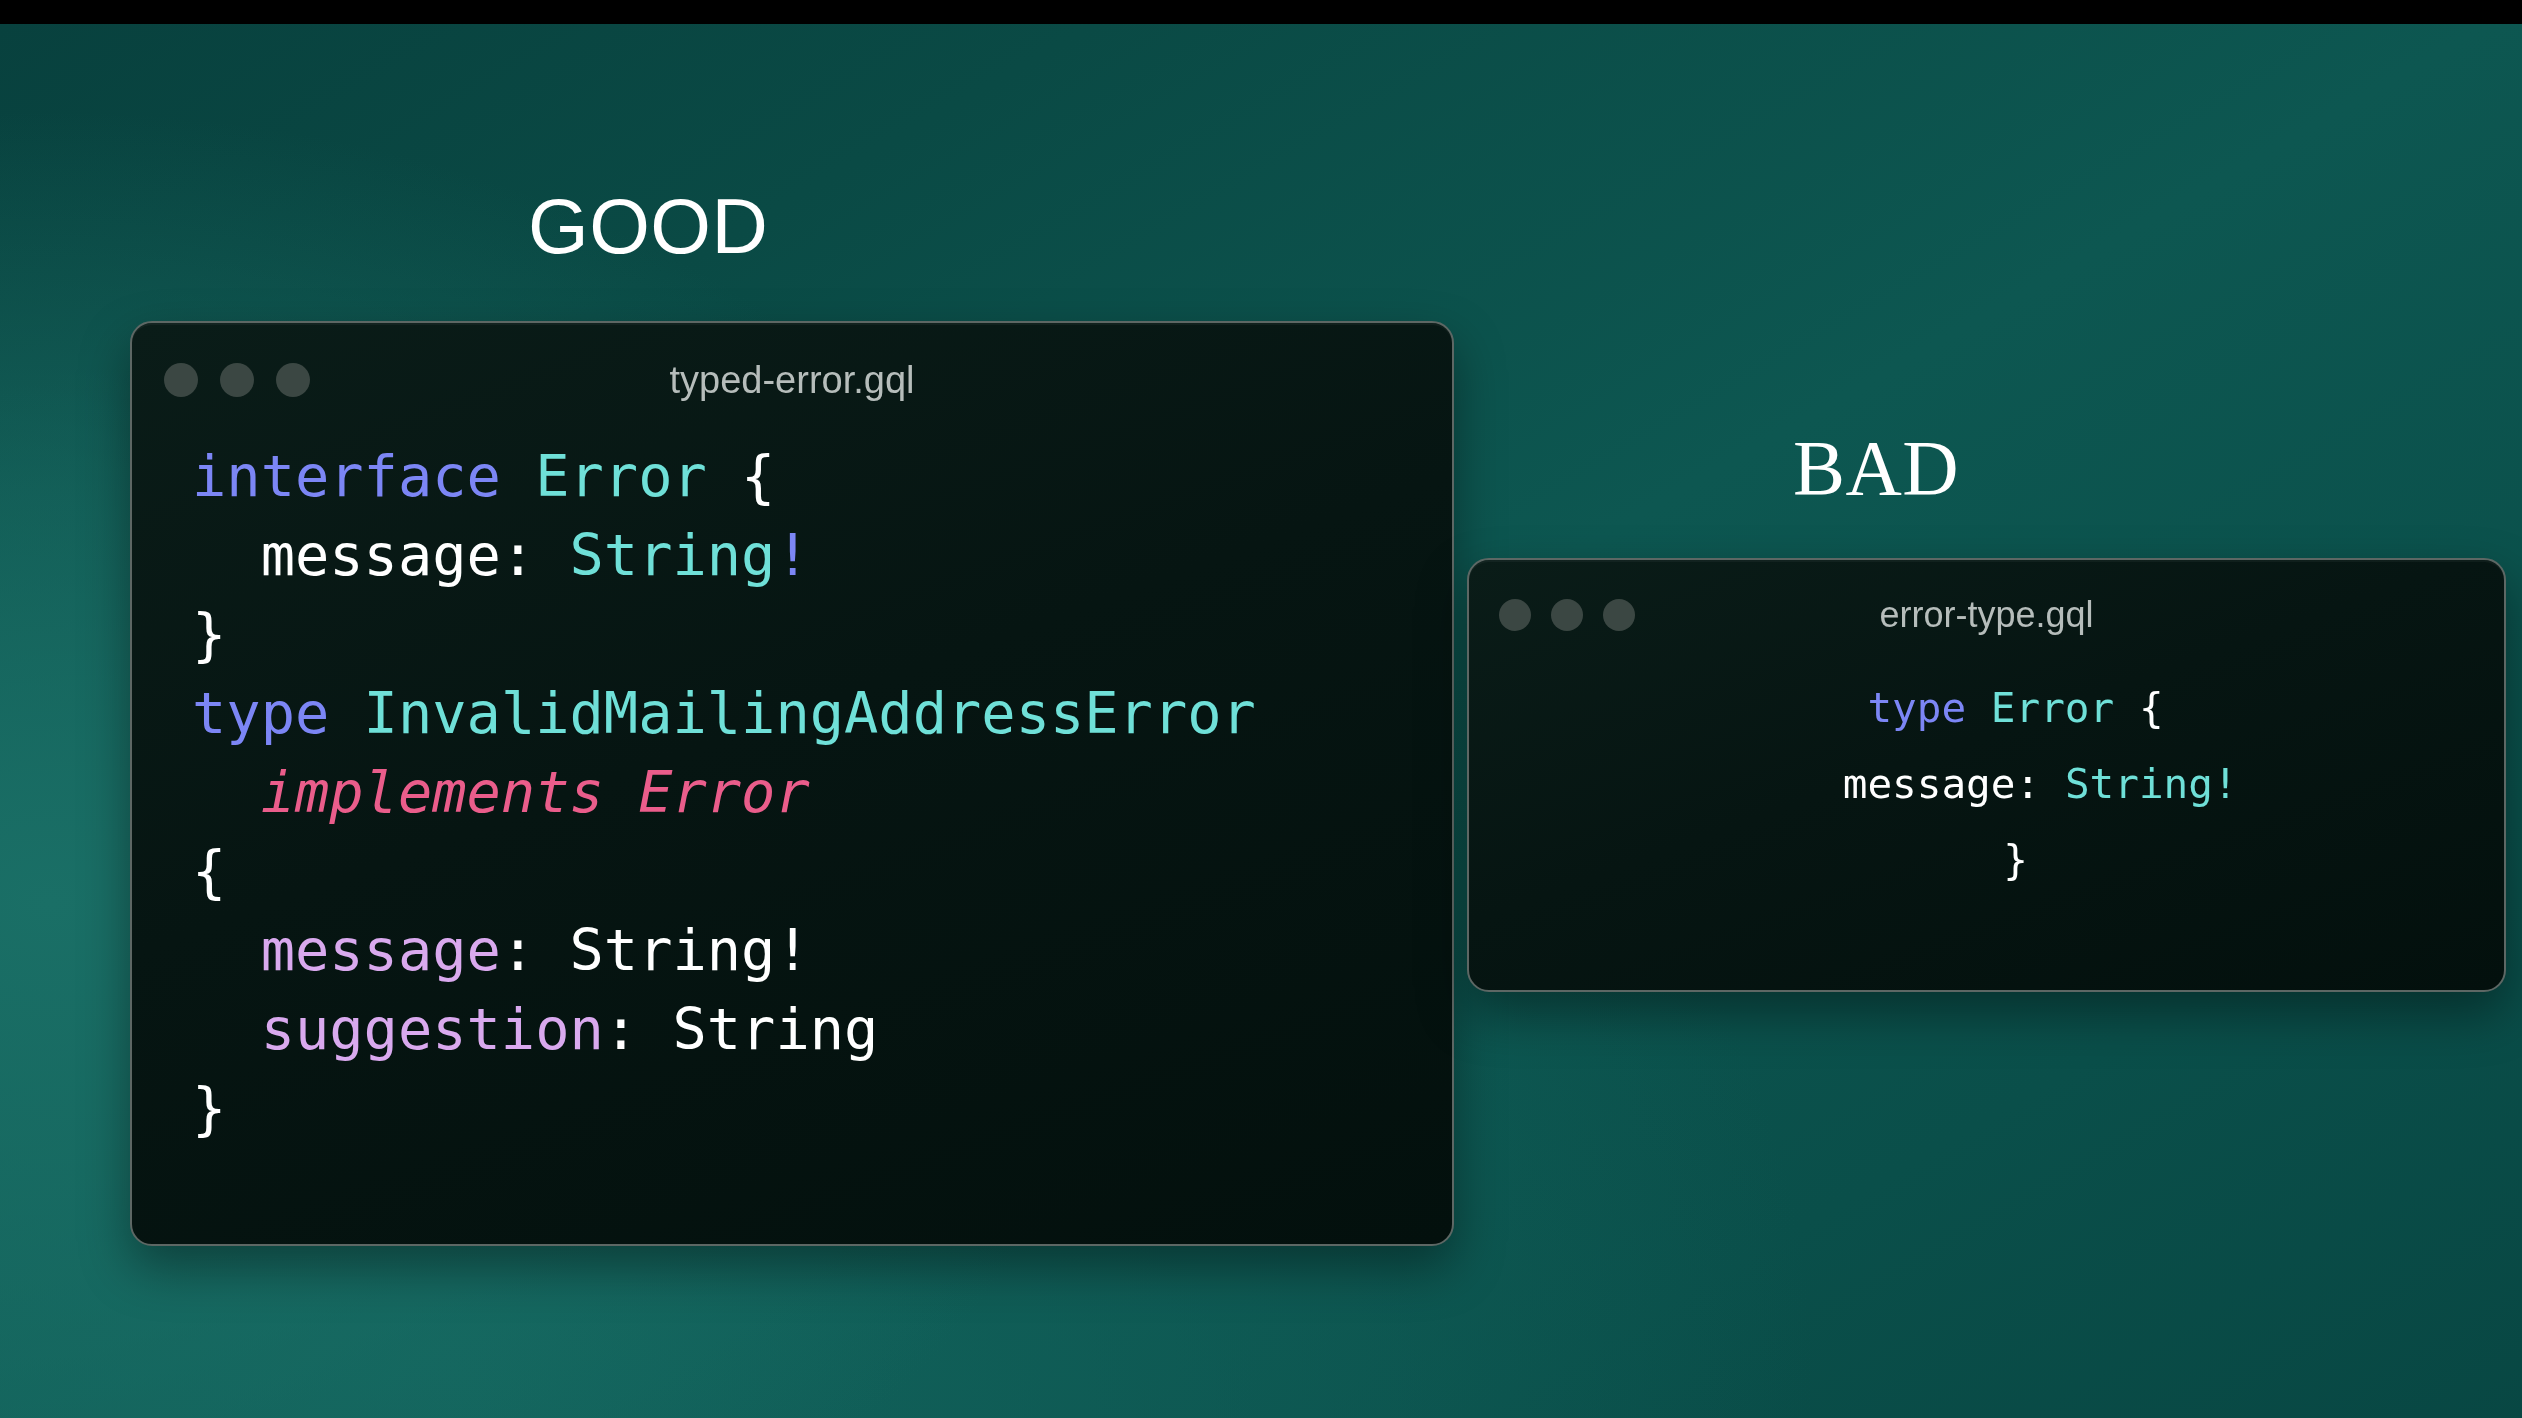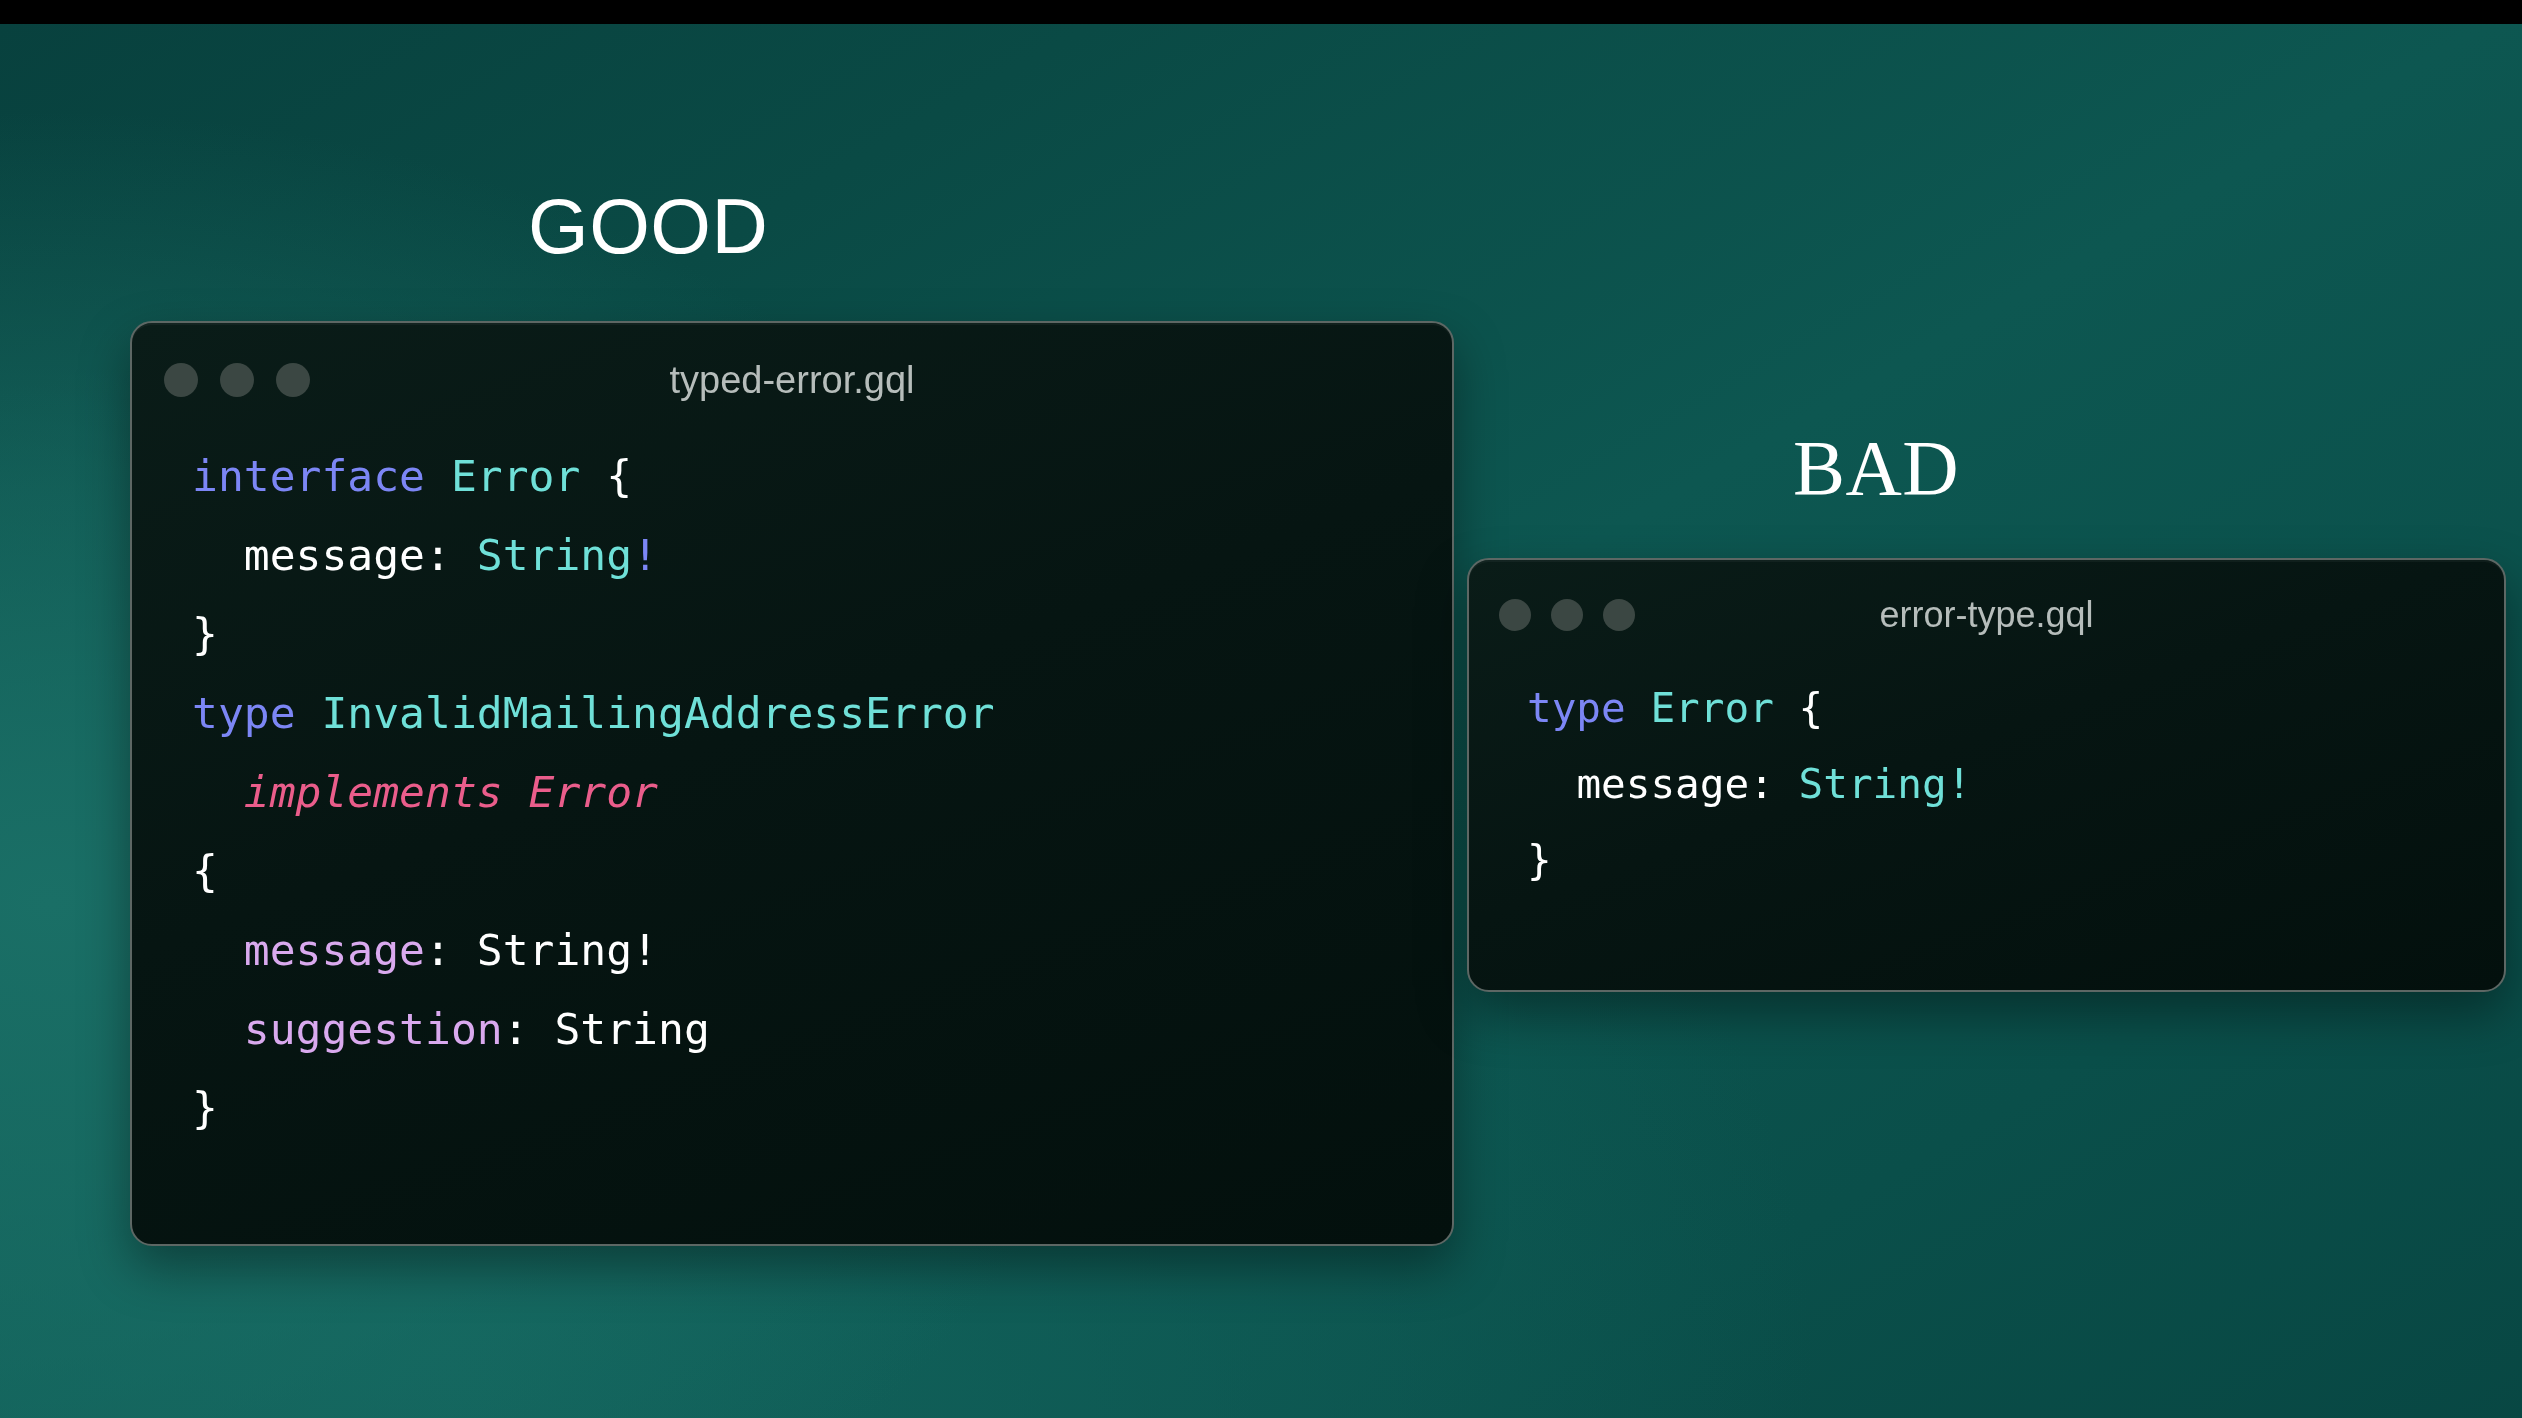--- a/index.html
+++ b/index.html
@@ -110,27 +110,28 @@
   #window-bad  .filename { font-size: 36px; }
 
   
   .code {
     font-family: "DejaVu Sans Mono", "Liberation Mono", monospace;
     white-space: pre;
     color: #ffffff;
   }
   #window-good .code {
     padding: 0 0 0 60px;
-    font-size: 43px;
+    font-size: 57px;
     line-height: 79px;
   }
   #window-bad .code {
     padding: 0 0 0 58px;
     font-size: 41px;
     line-height: 76px;
+    text-align: center;
   }
   .code .line { display: block; }
 
   
   .t-kw       { color: #7c86f5; }   
   .t-type     { color: #6fe0d8; }   
   .t-punct    { color: #ffffff; }   
   .t-field-w  { color: #ffffff; }   
   .t-field-p  { color: #d9a9ee; }   
   .t-scalar-c { color: #6fe0d8; }   

